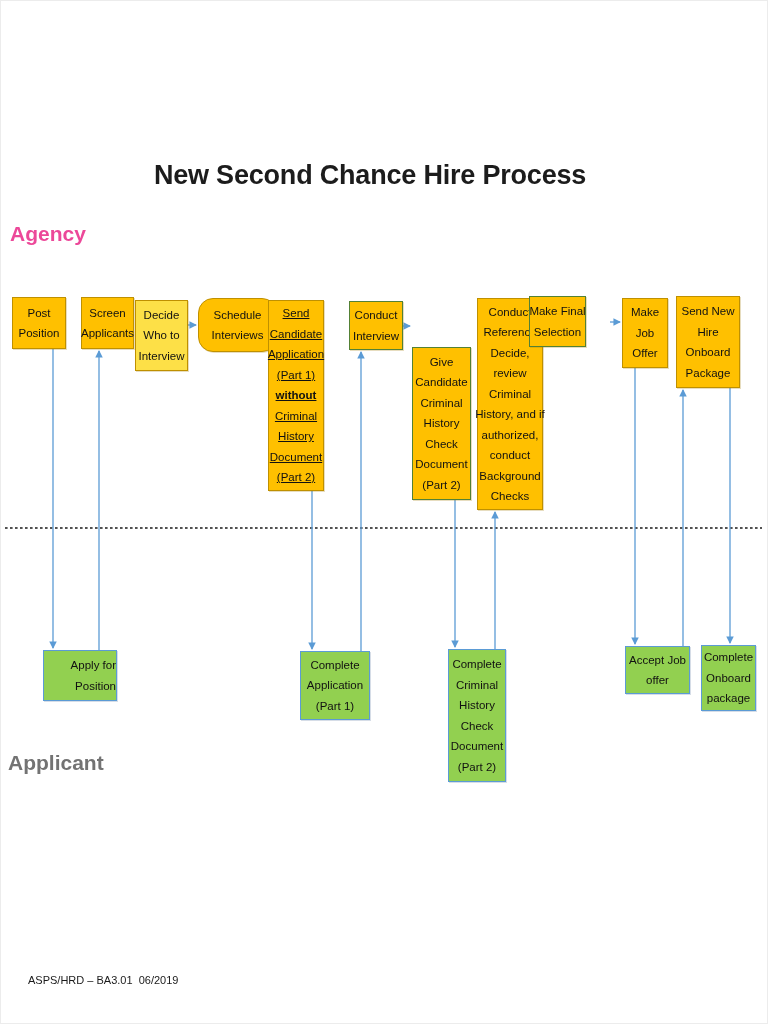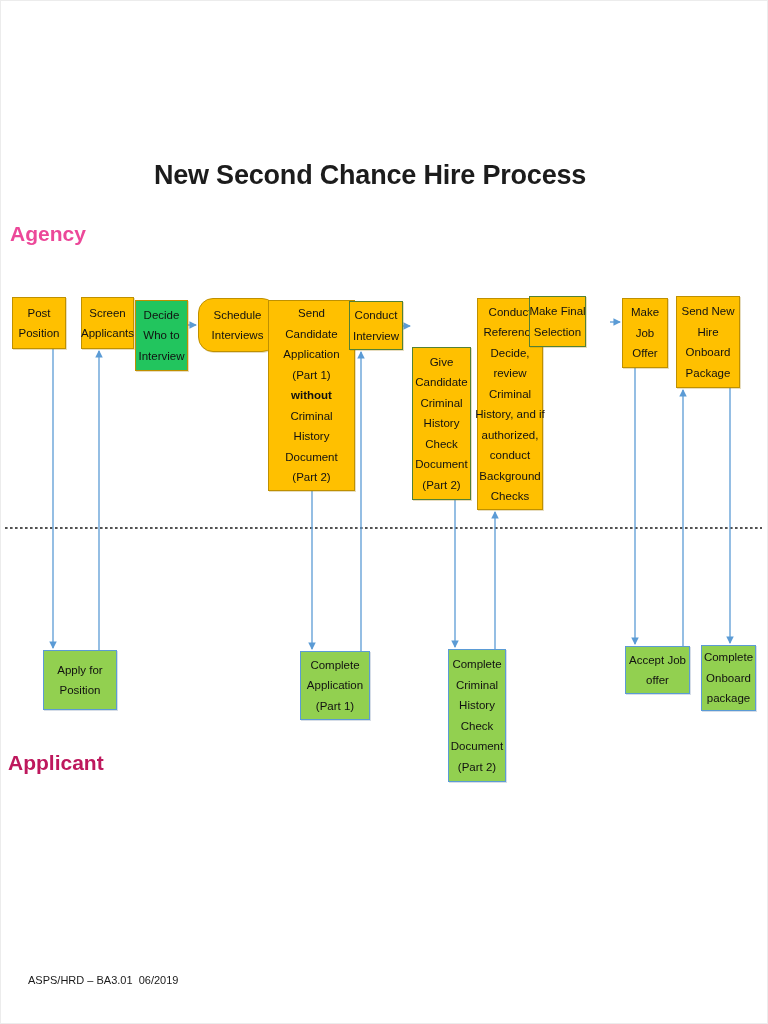--- a/index.html
+++ b/index.html
@@ -38,21 +38,21 @@
   .node .nl.bold{font-weight:700;}
 </style>
 </head>
 <body>
 
 <div class="page">
 
   <h1 class="title" style="color: rgb(28, 28, 28);">New Second Chance Hire Process</h1>
 
   <div class="lane-label" id="agency-label" style="color: #ec4899;">Agency</div>
-  <div class="lane-label" id="applicant-label" style="color: #be185d;">Applicant</div>
+  <div class="lane-label" id="applicant-label" style="color: #737373;">Applicant</div>
 
   <svg id="edges" width="768" height="1024" aria-hidden="true">
       <defs>
         <marker id="arrow" viewBox="0 0 8 8" refX="7" refY="4" markerWidth="7.5" markerHeight="7.5" orient="auto" markerUnits="userSpaceOnUse">
           <path d="M0,0 L8,4 L0,8 z" fill="#5B9BD5"></path>
         </marker>
       </defs>
       <line x1="5" x2="762" y1="528" y2="528" stroke="#1a1a1a" stroke-width="1.7" stroke-dasharray="2.6 2.4"></line>
       <line x1="126" y1="325" x2="133" y2="325" stroke="#5B9BD5" stroke-width="1.3" marker-end="url(#arrow)"></line>
       <line x1="188" y1="325" x2="196" y2="325" stroke="#5B9BD5" stroke-width="1.3" marker-end="url(#arrow)"></line>
@@ -73,30 +73,30 @@
 
   <div id="nodes">
       <div class="node" style="left: 12px; top: 297px; width: 54px; height: 52px; background: rgb(255, 192, 0); border-color: rgb(191, 144, 0);">
         <div class="nl">Post</div>
         <div class="nl">Position</div>
       </div>
       <div class="node" style="left: 73px; top: 297px; width: 53px; height: 52px; background: rgb(255, 192, 0); border-color: rgb(191, 144, 0); margin-left: 8px;">
         <div class="nl">Screen</div>
         <div class="nl">Applicants</div>
       </div>
-      <div class="node" style="left: 135px; top: 300px; width: 53px; height: 71px; background: #22c55e; border-color: rgb(191, 144, 0);">
+      <div class="node" style="left: 135px; top: 300px; width: 53px; height: 71px; background: #fde047; border-color: rgb(191, 144, 0);">
         <div class="nl">Decide</div>
         <div class="nl">Who to</div>
         <div class="nl">Interview</div>
       </div>
       <div class="node" style="left: 198px; top: 298px; width: 79px; height: 54px; background: rgb(255, 192, 0); border-color: rgb(191, 144, 0); border-radius: 15px;">
         <div class="nl">Schedule</div>
         <div class="nl">Interviews</div>
       </div>
-      <div class="node" style="left: 268px; top: 300px; width: 87px; height: 191px; background: rgb(255, 192, 0); border-color: rgb(191, 144, 0);">
+      <div class="node" style="left: 268px; top: 300px; width: 56px; height: 191px; background: rgb(255, 192, 0); border-color: rgb(191, 144, 0); text-decoration: underline;">
         <div class="nl">Send</div>
         <div class="nl">Candidate</div>
         <div class="nl">Application</div>
         <div class="nl">(Part 1)</div>
         <div class="nl bold">without</div>
         <div class="nl">Criminal</div>
         <div class="nl">History</div>
         <div class="nl">Document</div>
         <div class="nl">(Part 2)</div>
       </div>
@@ -133,21 +133,21 @@
         <div class="nl">Make</div>
         <div class="nl">Job</div>
         <div class="nl">Offer</div>
       </div>
       <div class="node" style="left: 676px; top: 296px; width: 64px; height: 92px; background: rgb(255, 192, 0); border-color: rgb(191, 144, 0);">
         <div class="nl">Send New</div>
         <div class="nl">Hire</div>
         <div class="nl">Onboard</div>
         <div class="nl">Package</div>
       </div>
-      <div class="node" style="left: 43px; top: 650px; width: 74px; height: 60px; background: rgb(146, 208, 80); border-color: rgb(91, 155, 213); box-shadow: rgba(90, 120, 160, 0.25) 1px 1px 0px;">
+      <div class="node" style="left: 43px; top: 650px; width: 74px; height: 51px; background: rgb(146, 208, 80); border-color: rgb(91, 155, 213); box-shadow: rgba(90, 120, 160, 0.25) 1px 1px 0px; align-items: flex-end;">
         <div class="nl">Apply for</div>
         <div class="nl">Position</div>
       </div>
       <div class="node" style="left: 300px; top: 651px; width: 70px; height: 69px; background: rgb(146, 208, 80); border-color: rgb(91, 155, 213); box-shadow: rgba(90, 120, 160, 0.25) 1px 1px 0px;">
         <div class="nl">Complete</div>
         <div class="nl">Application</div>
         <div class="nl">(Part 1)</div>
       </div>
       <div class="node" style="left: 448px; top: 649px; width: 58px; height: 133px; background: rgb(146, 208, 80); border-color: rgb(91, 155, 213); box-shadow: rgba(90, 120, 160, 0.25) 1px 1px 0px;">
         <div class="nl">Complete</div>

